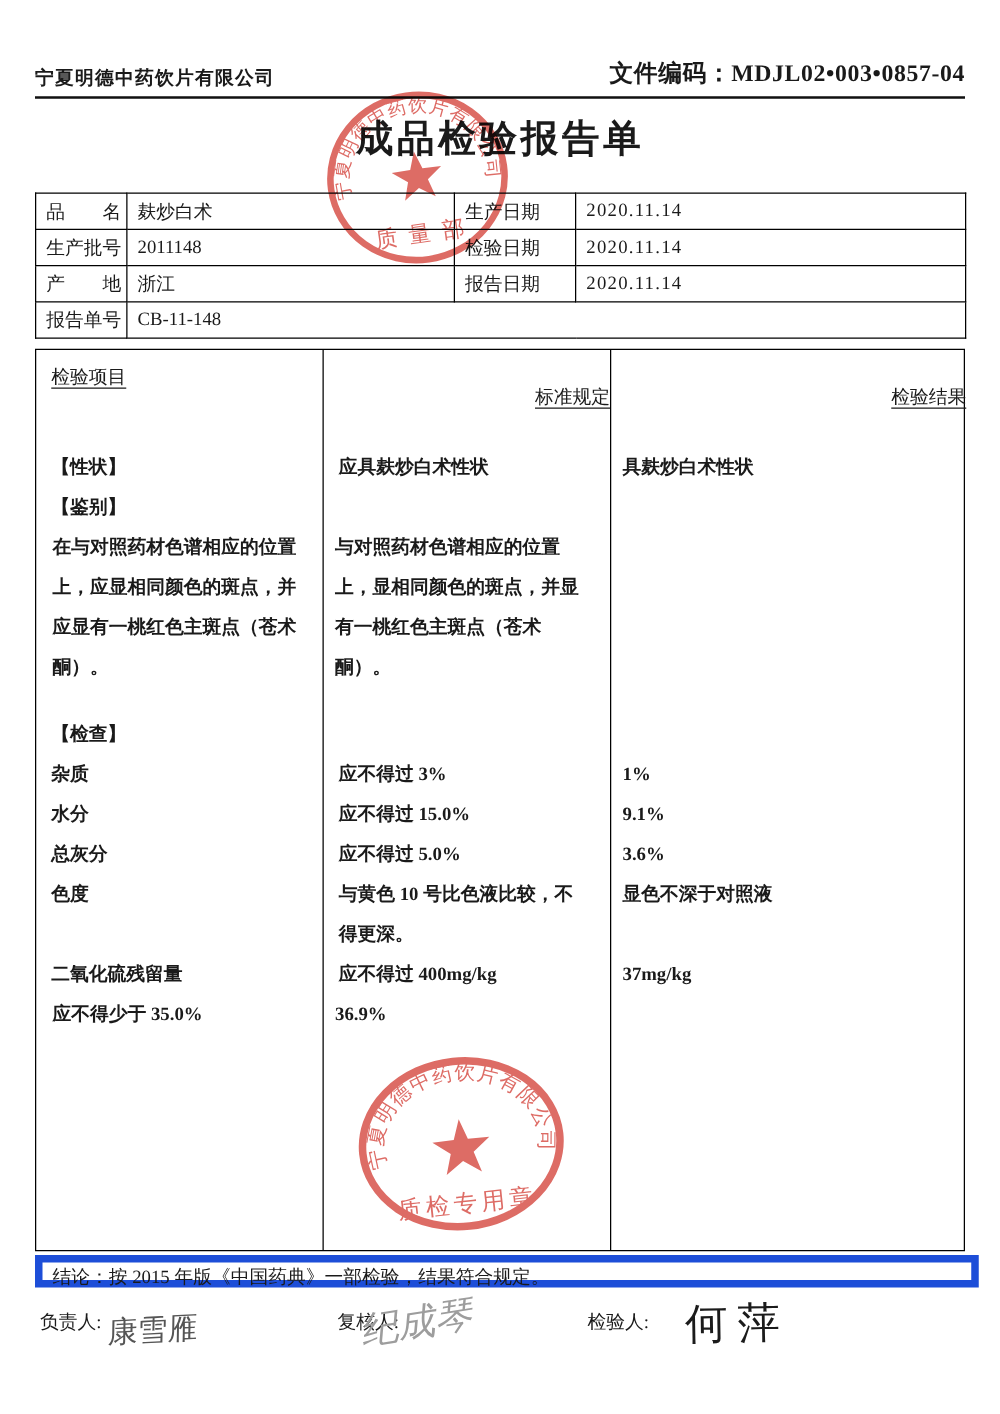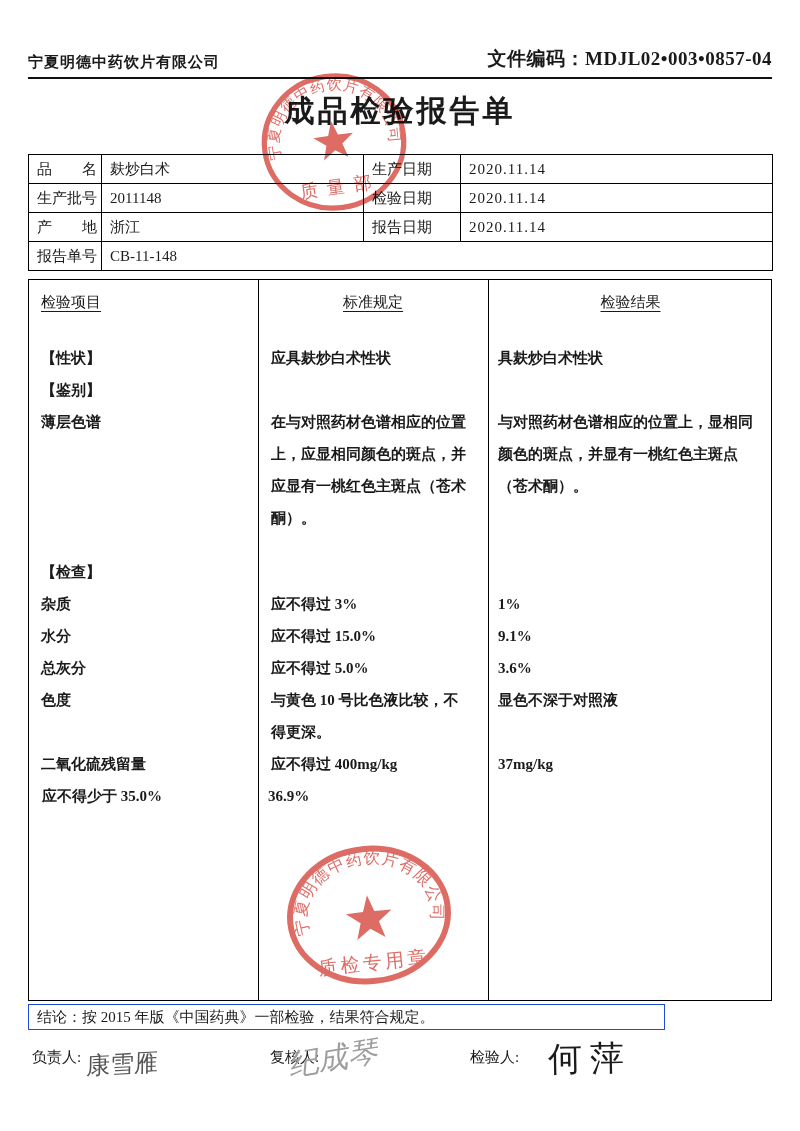--- a/index.html
+++ b/index.html
@@ -19,38 +19,38 @@
   table.info { border-collapse:collapse; width:744px; margin-top:22px; table-layout:fixed; }
   table.info td { border:1px solid #000; height:29px; font-size:15px; padding-left:8px; vertical-align:middle; }
   td.w1{width:73px;} td.w2{width:262px;} td.w3{width:97px;} td.w4{width:312px;}
   .datecell{ letter-spacing:1px; }
 
   
   .mtable { position:relative; width:744px; height:722px; border:1px solid #000; margin-top:8px; padding-top:10px; }
   .vline { position:absolute; top:0; bottom:0; width:1px; background:#000; }
   .v1{ left:229px; } .v2{ left:459px; }
   .mhead { display:grid; grid-template-columns:229px 230px 285px; line-height:24px; font-size:15px; margin-bottom:28px; }
-  .mhead .hc { text-align:center; }
+  .mhead .hc { text-align:right;margin-top:16px; }
   .mhead .h1 { padding-left:12px; }
   .mhead span { text-decoration:underline; text-underline-offset:4px; }
   .mrow { display:grid; grid-template-columns:229px 230px 285px; font-size:15px;font-weight:bold; }
   .mrow > div { line-height:32px; }
   .mrow .c1 { padding-left:12px; }
   .mrow .c2 { padding-left:13px; padding-right:16px; }
   .mrow .c3 { padding-left:10px; padding-right:14px; }
   .spacer22 { height:22px; }
 
   
   .stamp { position:absolute; pointer-events:none; mix-blend-mode:multiply; opacity:0.88; }
   .stamp1 { left:259px; top:70px; width:150px; height:144px; transform:rotate(-8deg); }
   .stamp2 { left:254px; top:560px; width:172px; height:150px; transform:rotate(-6deg); }
   .stamp svg { width:100%; height:100%; }
 
   
-  .conclusion { width:637px; border:1px solid #1d4ed8; margin-top:3px; height:26px; line-height:24px; font-size:15px; padding-left:8px; }
+  .conclusion { width:755px; border:6px solid #1d4ed8; margin-top:3px; height:26px; line-height:24px; font-size:15px; padding-left:8px; }
 
   
   .footer { position:relative; width:744px; height:80px; margin-top:6px; font-size:15px; }
   .flabel { position:absolute; top:12px; }
   .fl1{ left:4px; } .fl2{ left:242px; } .fl3{ left:442px; }
   .sig { position:absolute; font-family:"Liberation Serif", serif; white-space:nowrap; }
   .sig1 { left:58px; top:12px; font-size:24px; color:#555; transform:rotate(-3deg) skewX(-4deg); }
   .sig2 { left:262px; top:2px; font-size:30px; color:#9d9d9d; transform:rotate(-9deg) skewX(-14deg); }
   .sig3 { left:520px; top:0px; font-size:34px; color:#1b1b1b; letter-spacing:8px; transform:rotate(-1deg); }
 </style>
@@ -107,21 +107,20 @@
       <div class="c1">【性状】</div>
       <div class="c2">应具麸炒白术性状</div>
       <div class="c3">具麸炒白术性状</div>
     </div>
     <div class="mrow">
       <div class="c1">【鉴别】</div>
       <div class="c2"></div>
       <div class="c3"></div>
     </div>
     <div class="mrow">
-      <div class="c1">薄层色谱</div>
       <div class="c2">在与对照药材色谱相应的位置上，应显相同颜色的斑点，并应显有一桃红色主斑点（苍术酮）。</div>
       <div class="c3">与对照药材色谱相应的位置上，显相同颜色的斑点，并显有一桃红色主斑点（苍术酮）。</div>
     </div>
     <div class="spacer22"></div>
     <div class="mrow">
       <div class="c1">【检查】</div>
       <div class="c2"></div>
       <div class="c3"></div>
     </div>
     <div class="mrow">

